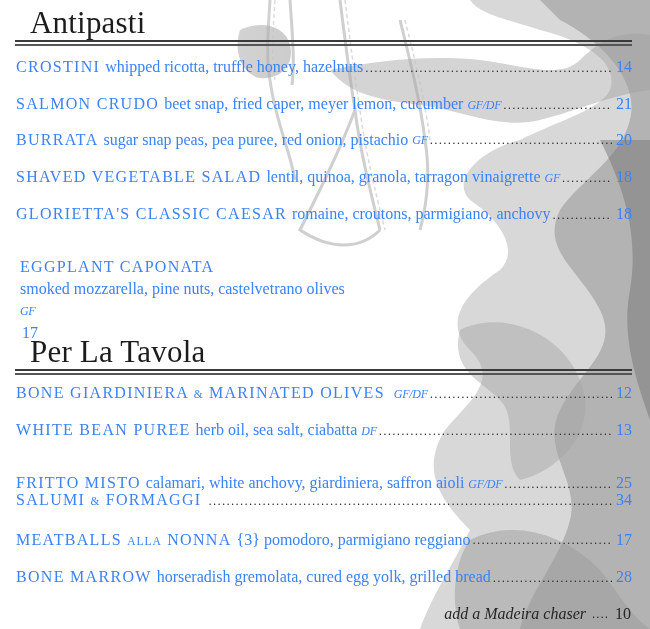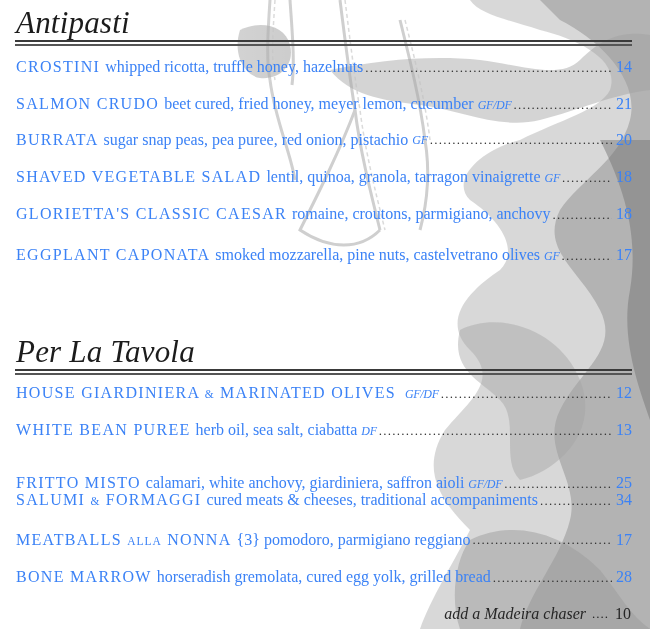--- a/index.html
+++ b/index.html
@@ -22,23 +22,22 @@
       width: 650px; height: 629px;
       z-index: 0;
       pointer-events: none;
     }
     .menu {
       position: relative;
       z-index: 1;
     }
     .section-title {
       position: absolute;
-      left: 16px;
+      left: 30px;
       font-family: "Liberation Serif", "DejaVu Serif", serif;
-      font-style: italic;
       font-size: 31px;
       line-height: 34px;
       color: #1c1c1c;
       letter-spacing: 0.2px;
       white-space: nowrap;
       text-align: right;
     }
     .double-rule {
       position: absolute;
       left: 15px;
@@ -169,21 +168,21 @@
 
   <div class="item" style="top:56px;">
     <span class="name">CROSTINI</span>
     <span class="desc">whipped ricotta, truffle honey, hazelnuts</span>
     <span class="leader"></span>
     <span class="price">14</span>
   </div>
 
   <div class="item" style="top:93px;">
     <span class="name">SALMON CRUDO</span>
-    <span class="desc">beet cured, fried honey, meyer lemon, cucumber</span>
+    <span class="desc">beet snap, fried caper, meyer lemon, cucumber</span>
     <span class="tag">GF/DF</span>
     <span class="leader"></span>
     <span class="price">21</span>
   </div>
 
   <div class="item" style="top:129px;align-items:center;">
     <span class="name">BURRATA</span>
     <span class="desc">sugar snap peas, pea puree, red onion, pistachio</span>
     <span class="tag">GF</span>
     <span class="leader"></span>
@@ -198,34 +197,34 @@
     <span class="price">18</span>
   </div>
 
   <div class="item" style="top:203px;">
     <span class="name">GLORIETTA'S CLASSIC CAESAR</span>
     <span class="desc">romaine, croutons, parmigiano, anchovy</span>
     <span class="leader"></span>
     <span class="price">18</span>
   </div>
 
-  <div class="item" style="top:244px;">
+  <div class="item" style="top:256px;flex-direction:column;">
     <span class="name">EGGPLANT CAPONATA</span>
     <span class="desc">smoked mozzarella, pine nuts, castelvetrano olives</span>
     <span class="tag">GF</span>
     <span class="leader"></span>
     <span class="price">17</span>
   </div>
 
   <div class="section-title" style="top:335px;">Per La Tavola</div>
   <div class="double-rule" style="top:369px;"></div>
 
   <div class="item" style="top:382px;">
     <span class="name">
-      <span>HOUSE GIARDINIERA</span>
+      <span>BONE GIARDINIERA</span>
       <small>&amp;</small>
       <span>MARINATED OLIVES</span>
     </span>
     <span class="tag">GF/DF</span>
     <span class="leader"></span>
     <span class="price">12</span>
   </div>
 
   <div class="item" style="top:419px;">
     <span class="name">WHITE BEAN PUREE</span>
@@ -242,21 +241,20 @@
     <span class="leader"></span>
     <span class="price">25</span>
   </div>
 
   <div class="item" style="top:489px;">
     <span class="name">
       <span>SALUMI</span>
       <small>&amp;</small>
       <span>FORMAGGI</span>
     </span>
-    <span class="desc">cured meats &amp; cheeses, traditional accompaniments</span>
     <span class="leader"></span>
     <span class="price">34</span>
   </div>
 
   <div class="item" style="top:529px;align-items:center;">
     <span class="name">
       <span>MEATBALLS</span>
       <small>ALLA</small>
       <span>NONNA</span>
     </span>

